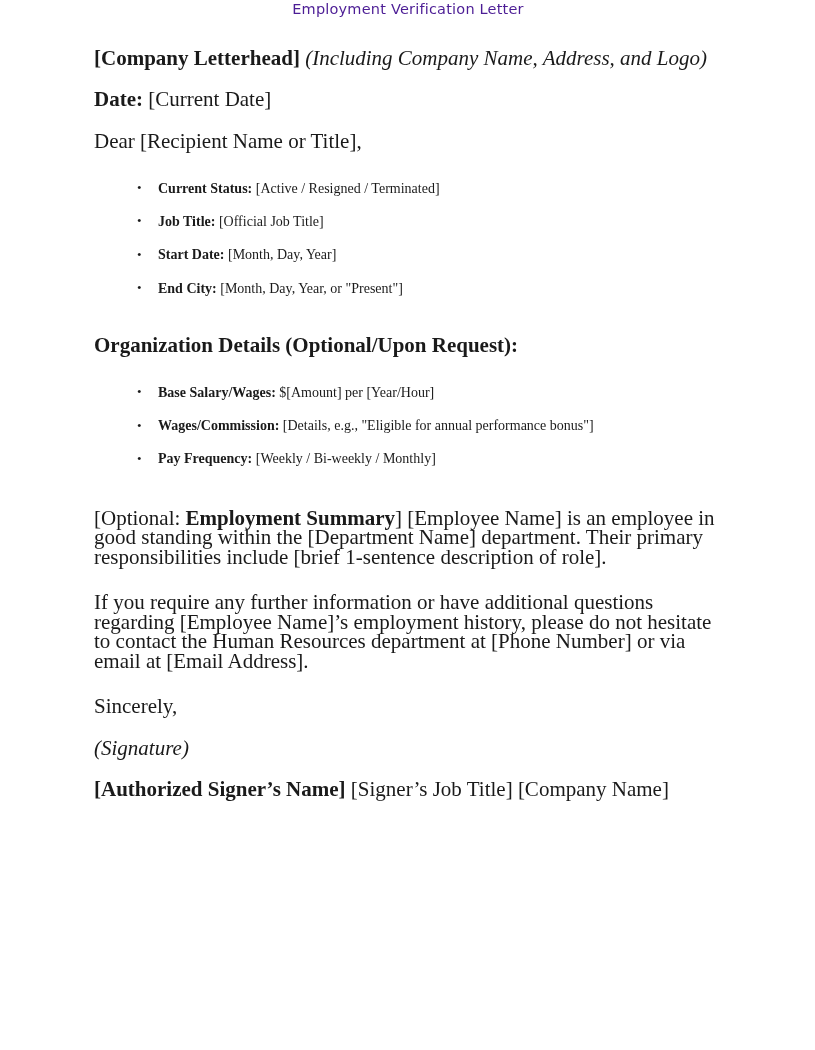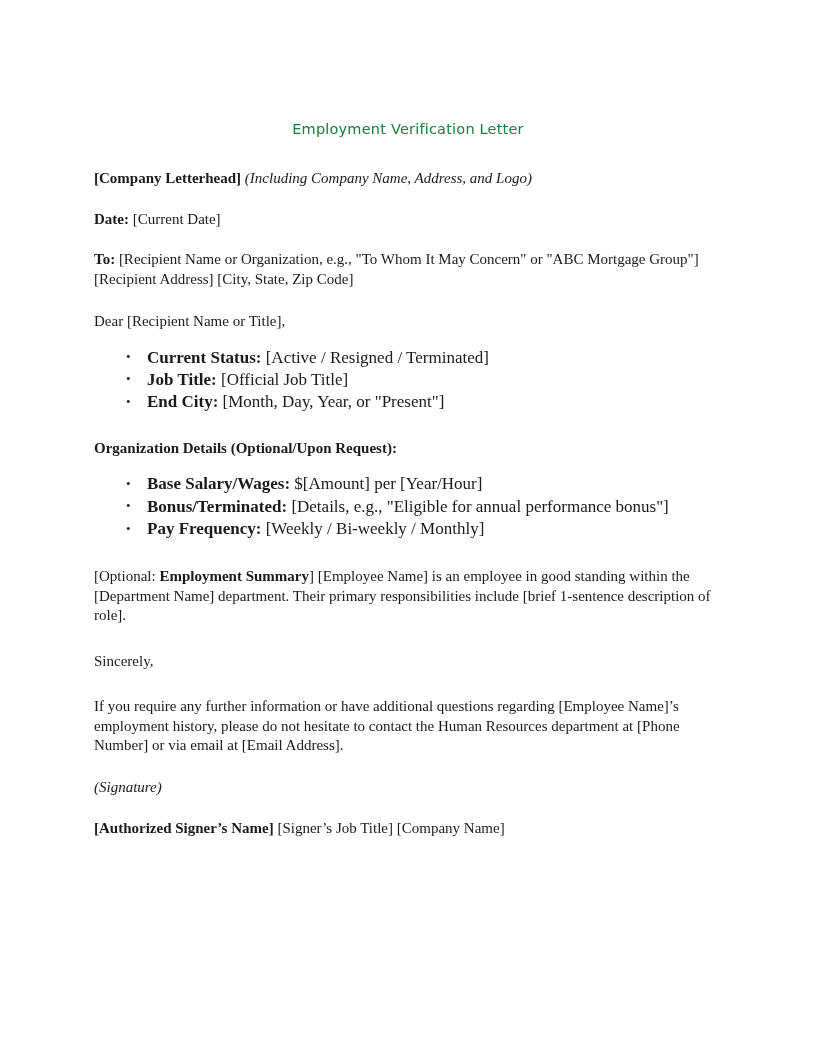--- a/index.html
+++ b/index.html
@@ -31,29 +31,28 @@
     top: 0;
     width: 628px;
   }
 
   .doc-title {
     text-align: center;
     font-family: "DejaVu Sans", "Liberation Sans", sans-serif;
     font-size: 14.5px;
     font-weight: 400;
     letter-spacing: 0.2px;
-    color: #15803d;
+    color: #4c1d95;
     margin: 0;
-    padding-top: 120px;
     line-height: 18px;
   }
 
   p.block {
     margin: 0;
-    font-size: 15px;
+    font-size: 21px;
     line-height: 19.5px;
     text-align: left;
   }
 
   .sp-letterhead { padding-top: 31px; }
   .sp-date       { padding-top: 21px; }
   .sp-to         { padding-top: 21px; }
   .sp-re         { padding-top: 24px; }
   .sp-dear       { padding-top: 23px; }
   .sp-intro      { padding-top: 22px; }
@@ -78,24 +77,24 @@
   ul.bullets {
     list-style: none;
     margin: 0;
     padding: 0;
   }
   ul.bullets.first { padding-top: 13px; }
   ul.bullets.second { padding-top: 13px; }
 
   ul.bullets li {
     position: relative;
-    font-size: 17px;
+    font-size: 14px;
     line-height: 18.4px;
     padding-left: 49px;
-    margin: 4px;
+    margin: 15px;
   }
   ul.bullets li::before {
     content: "\2022";
     position: absolute;
     left: 28px;
     top: -0.5px;
     font-size: 13px;
     color: #1a1a1a;
     line-height: 18.4px;
   }
@@ -114,64 +113,64 @@
     <h1 class="doc-title">Employment Verification Letter</h1>
 
     <p class="block sp-letterhead">
       <b>[Company Letterhead]</b><span> </span><i>(Including Company Name, Address, and Logo)</i>
     </p>
 
     <p class="block sp-date">
       <b>Date:</b><span> </span><span>[Current Date]</span>
     </p>
 
-    <p class="block sp-to">
-      <b>To:</b><span> </span><span>[Recipient Name or Organization, e.g., "To Whom It May Concern" or "ABC Mortgage Group"] [Recipient Address] [City, State, Zip Code]</span>
-    </p>
 
 
     <p class="block sp-dear">Dear [Recipient Name or Title],</p>
 
 
 
     <ul class="bullets first">
       <li>
         <b>Current Status:</b><span> </span><span>[Active / Resigned / Terminated]</span>
       </li>
       <li>
         <b>Job Title:</b><span> </span><span>[Official Job Title]</span>
+      </li>
+      <li>
+        <b>Start Date:</b><span> </span><span>[Month, Day, Year]</span>
       </li>
       <li>
         <b>End City:</b><span> </span><span>[Month, Day, Year, or "Present"]</span>
       </li>
     </ul>
 
     <p class="block sp-comphead">
       <b>Organization Details (Optional/Upon Request):</b>
     </p>
 
     <ul class="bullets second">
       <li>
         <b>Base Salary/Wages:</b><span> </span><span>$[Amount] per [Year/Hour]</span>
       </li>
       <li>
-        <b>Bonus/Terminated:</b><span> </span><span>[Details, e.g., "Eligible for annual performance bonus"]</span>
+        <b>Wages/Commission:</b><span> </span><span>[Details, e.g., "Eligible for annual performance bonus"]</span>
       </li>
       <li>
         <b>Pay Frequency:</b><span> </span><span>[Weekly / Bi-weekly / Monthly]</span>
       </li>
     </ul>
 
     <p class="block sp-optional">
       <span>[Optional: </span><b>Employment Summary</b><span>] [Employee Name] is an employee in good standing within the [Department Name] department. Their primary responsibilities include [brief 1-sentence description of role].</span>
     </p>
 
+    <p class="block sp-contact">If you require any further information or have additional questions regarding [Employee Name]’s employment history, please do not hesitate to contact the Human Resources department at [Phone Number] or via email at [Email Address].</p>
+
     <p class="block sp-sincerely">Sincerely,</p>
-
-    <p class="block sp-contact">If you require any further information or have additional questions regarding [Employee Name]’s employment history, please do not hesitate to contact the Human Resources department at [Phone Number] or via email at [Email Address].</p>
 
     <p class="block sig-italic sp-signature">(Signature)</p>
 
     <p class="block sp-signer">
       <b>[Authorized Signer’s Name]</b><span> </span><span>[Signer’s Job Title]</span><span> </span><span>[Company Name]</span>
     </p>
 
   </div>
 </div>
 

